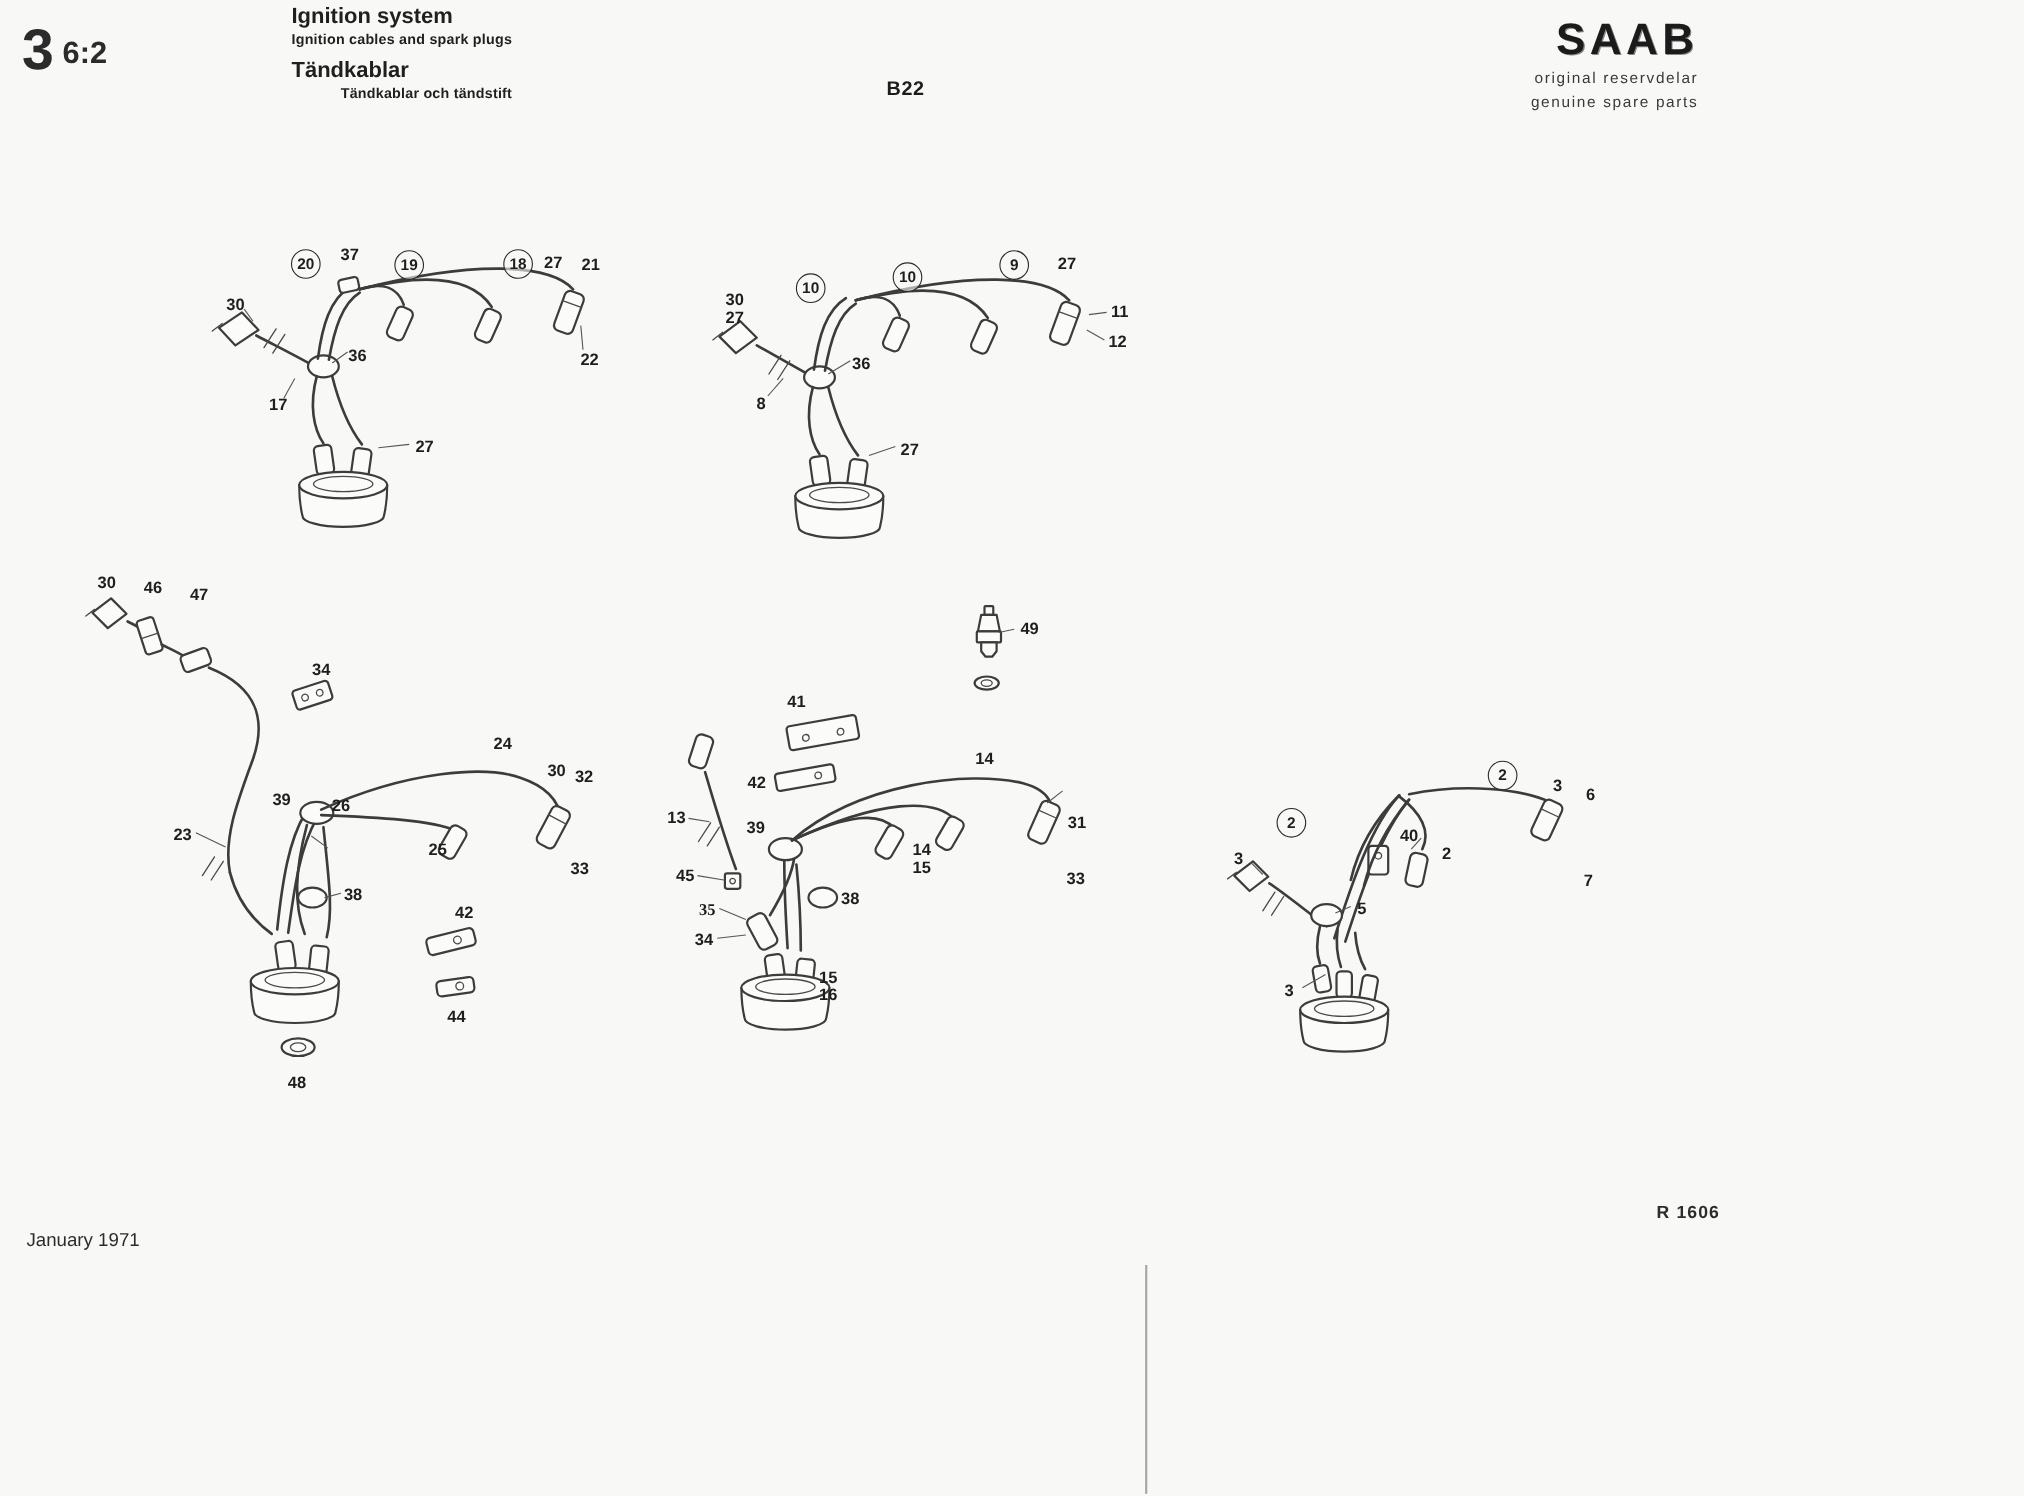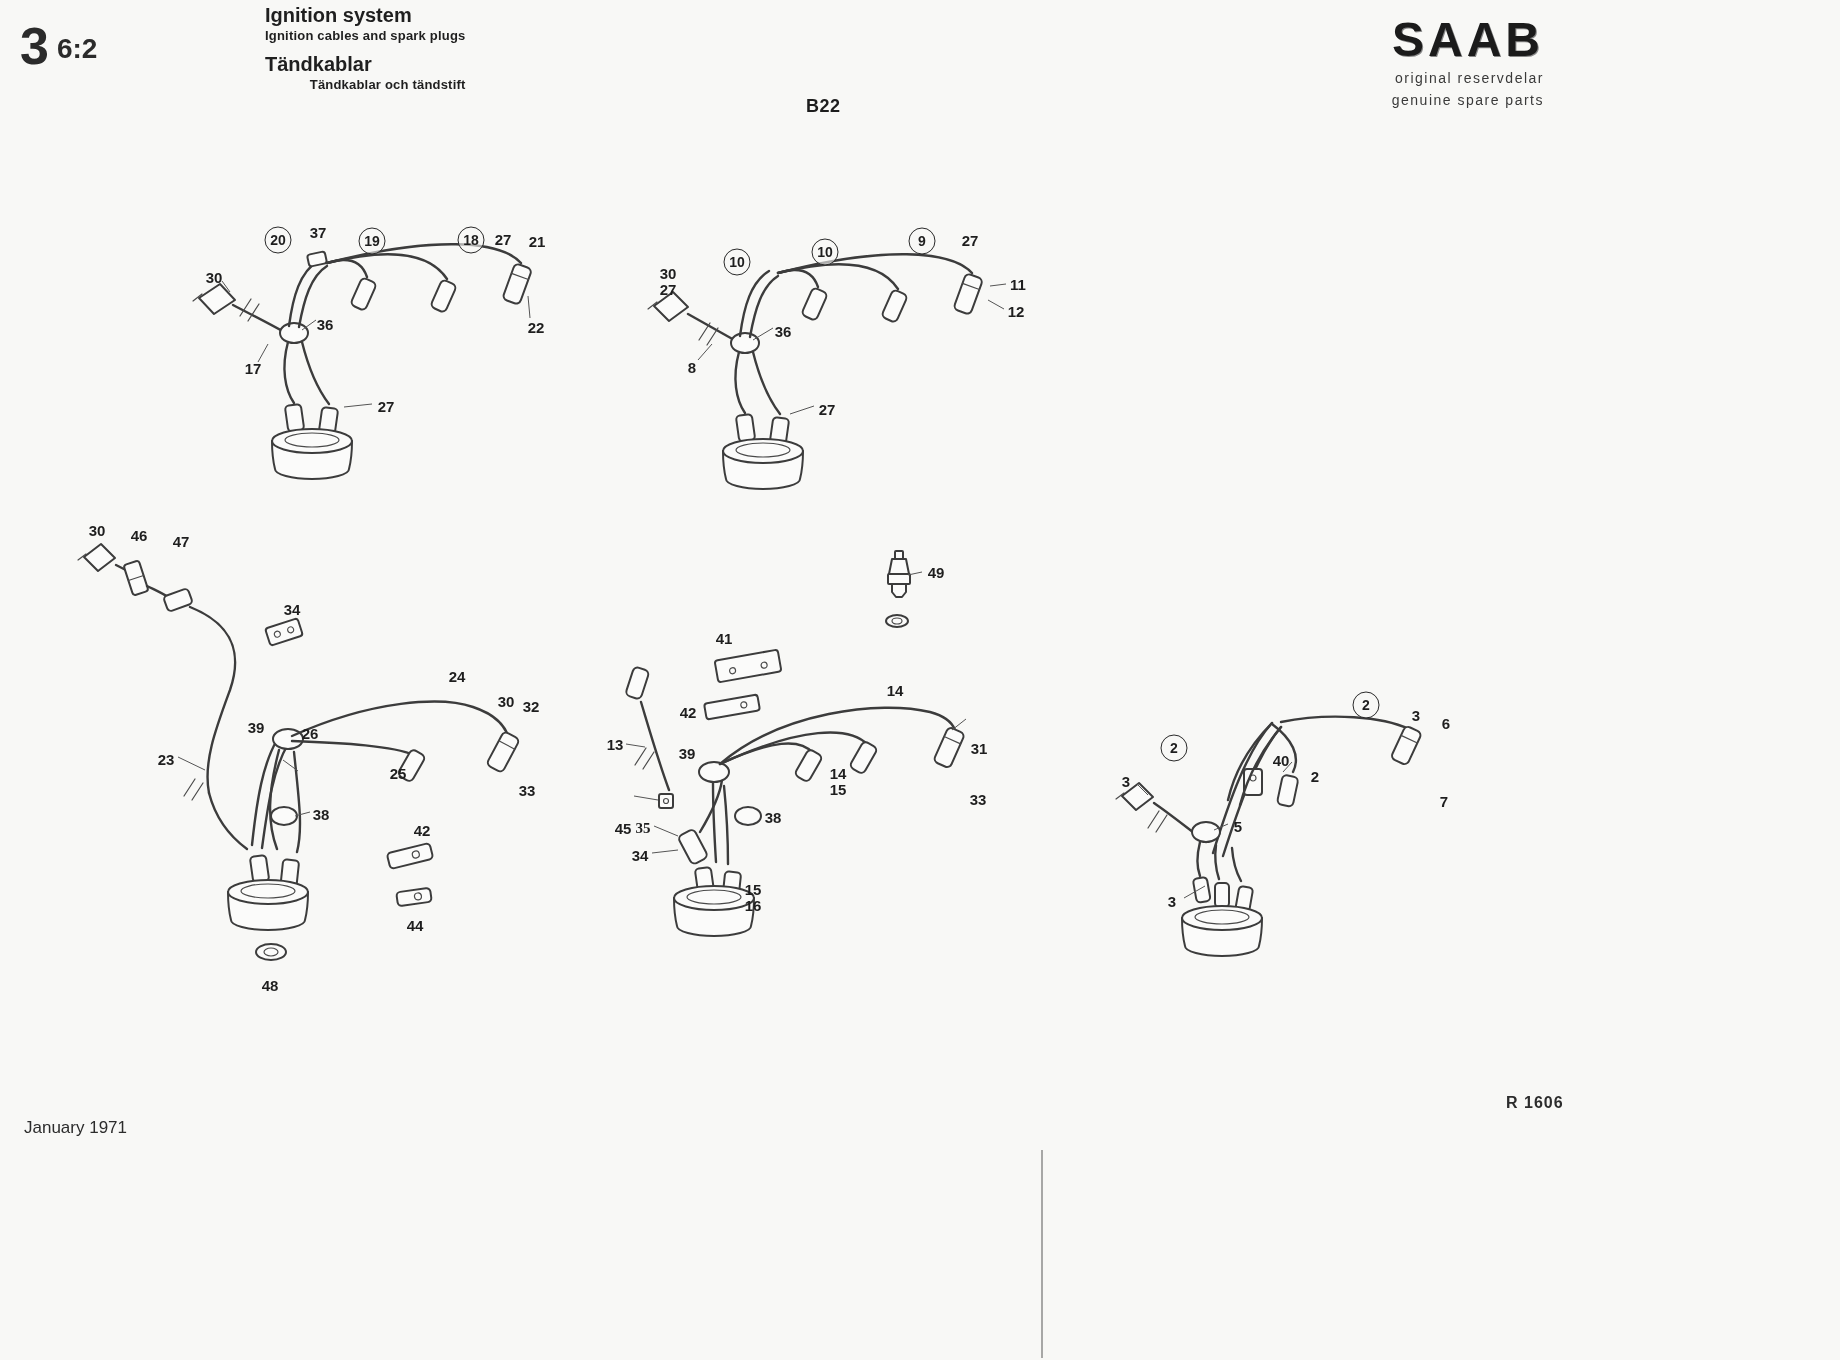--- a/index.html
+++ b/index.html
@@ -11,23 +11,23 @@
   .page{position:absolute;inset:0;}
 
   
   .section-code{position:absolute;left:20px;top:20px;color:#2b2b2b;text-align:right;}
   .section-code .num{font-size:52px;font-weight:bold;line-height:1;}
   .section-code .sub{font-size:28px;font-weight:bold;margin-left:8px;vertical-align:6px;}
   .title-block{position:absolute;left:265px;top:4px;color:#1f1f1f;}
   .title-block .t1{font-size:20px;font-weight:bold;line-height:1.1;}
   .title-block .t2{font-size:13px;font-weight:bold;margin-top:2px;letter-spacing:.2px;text-align:right;}
   .title-block .gap{height:10px;}
-  .engine-code{position:absolute;left:806px;top:70px;font-size:18px;font-weight:bold;color:#1d1d1d;letter-spacing:.5px;margin-top:26px;}
+  .engine-code{position:absolute;left:806px;top:70px;font-size:18px;font-weight:bold;color:#1d1d1d;letter-spacing:.5px;}
   .brand-block{position:absolute;right:296px;top:16px;text-align:right;width:300px;}
-  .saab-logo{font-size:48px;font-weight:900;letter-spacing:4px;color:#1b1b1b;line-height:1;
+  .saab-logo{font-size:40px;font-weight:900;letter-spacing:4px;color:#1b1b1b;line-height:1;
     text-shadow:1px 1px 0 #888;}
   .brand-line{font-size:14px;color:#3a3a3a;letter-spacing:1.5px;margin-top:6px;}
 
   
   .date-note{position:absolute;left:24px;top:1118px;font-size:17px;color:#2c2c2c;}
   .ref-note{position:absolute;left:1506px;top:1094px;font-size:16px;font-weight:bold;color:#2c2c2c;letter-spacing:1px;}
 
   
   #diagram{position:absolute;left:0;top:0;}
   .wire{fill:none;stroke:#3c3c3c;stroke-width:2.4;stroke-linecap:round;}
@@ -385,21 +385,21 @@
       <span class="callout" style="left: 270px; top: 985px;">48</span>
       <span class="callout" style="left: 936px; top: 572px;">49</span>
       <span class="callout" style="left: 724px; top: 638px;">41</span>
       <span class="callout" style="left: 688px; top: 712px;">42</span>
       <span class="callout" style="left: 895px; top: 690px;">14</span>
       <span class="callout" style="left: 979px; top: 719px; margin-top: 29px;">31</span>
       <span class="callout" style="left: 615px; top: 744px;">13</span>
       <span class="callout" style="left: 687px; top: 753px;">39</span>
       <span class="callout" style="left: 838px; top: 773px;">14</span>
       <span class="callout" style="left: 838px; top: 789px;">15</span>
-      <span class="callout" style="left: 623px; top: 828px;">45</span>
+      <span class="callout" style="left: 623px; top: 796px;">45</span>
       <span class="callout" style="left: 978px; top: 799px;">33</span>
       <span class="callout" style="left: 643px; top: 828px; font-family: Liberation Serif, serif;">35</span>
       <span class="callout" style="left: 773px; top: 817px;">38</span>
       <span class="callout" style="left: 640px; top: 855px;">34</span>
       <span class="callout" style="left: 753px; top: 889px;">15</span>
       <span class="callout" style="left: 753px; top: 905px;">16</span>
       <span class="callout circled" style="left: 1366px; top: 705px;">2</span>
       <span class="callout" style="left: 1416px; top: 715px;">3</span>
       <span class="callout" style="left: 1446px; top: 723px;">6</span>
       <span class="callout circled" style="left: 1174px; top: 748px;">2</span>

